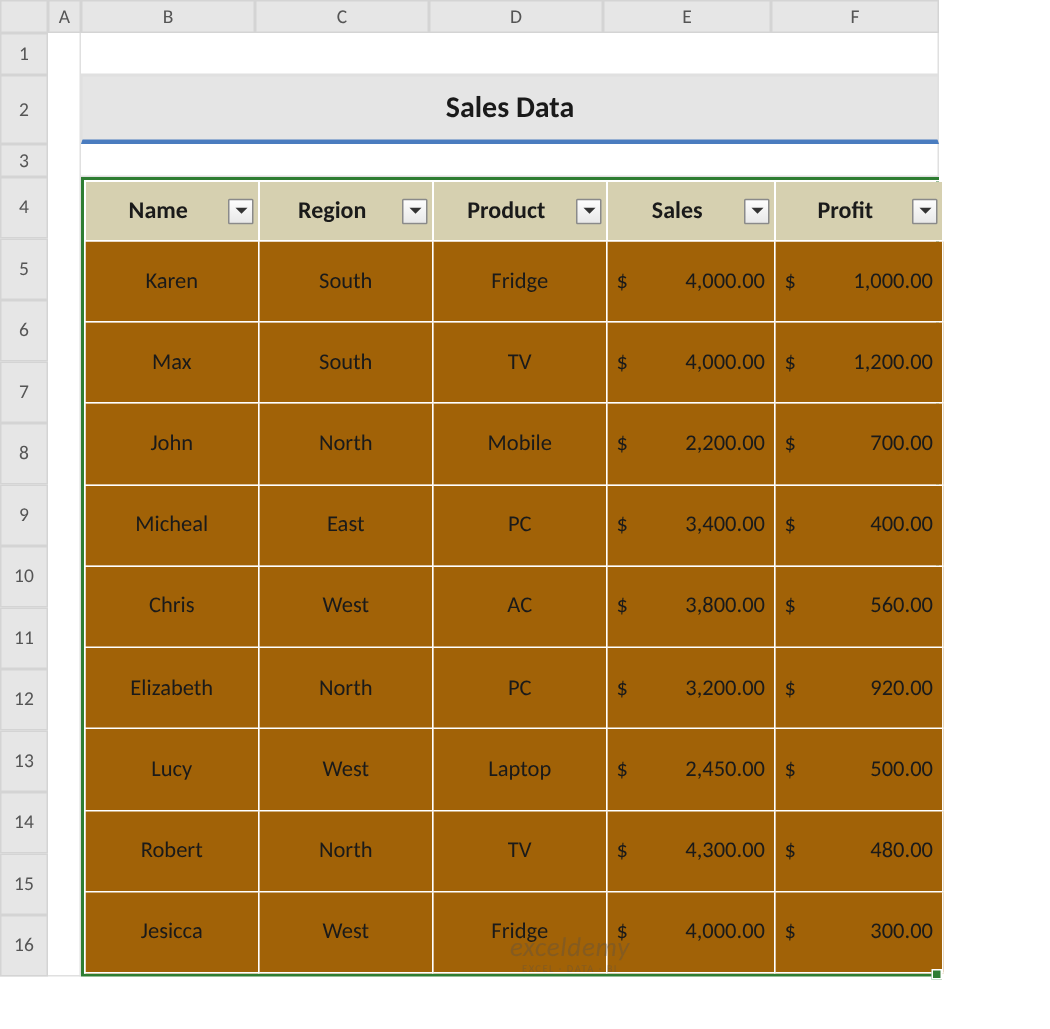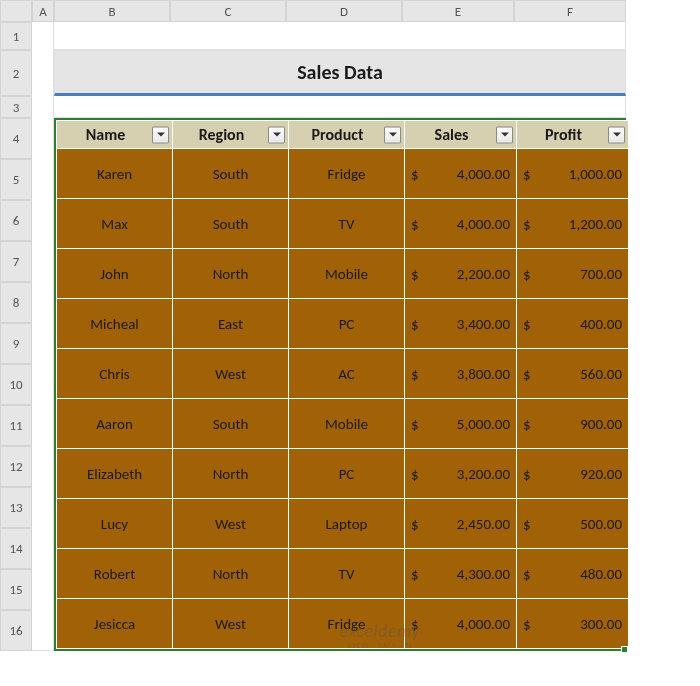--- a/index.html
+++ b/index.html
@@ -59,21 +59,21 @@
       border-collapse: collapse;
       table-layout: fixed;
     }
     .data-table th {
       background: #d6d0b0;
       font-weight: bold;
       font-size: 16px;
       color: #1a1a1a;
       border: 1px solid #fff;
       position: relative;
-      height: 28px;
+      height: 40px;
       text-align: center;
       padding: 0 4px;
     }
     .data-table td {
       background: #a16207;
       font-size: 15px;
       color: #1a1a1a;
       border: 1px solid #fff;
       text-align: center;
       height: 40px;
@@ -260,37 +260,20 @@
               </span>
             </td>
             <td class="money">
               <span class="money-wrap">
                 <span>$</span>
                 <span>560.00</span>
               </span>
             </td>
           </tr>
           <tr>
-            <td>Aaron</td>
-            <td>South</td>
-            <td>Mobile</td>
-            <td class="money">
-              <span class="money-wrap">
-                <span>$</span>
-                <span>5,000.00</span>
-              </span>
-            </td>
-            <td class="money">
-              <span class="money-wrap">
-                <span>$</span>
-                <span>900.00</span>
-              </span>
-            </td>
-          </tr>
-          <tr>
             <td>Elizabeth</td>
             <td>North</td>
             <td>PC</td>
             <td class="money">
               <span class="money-wrap">
                 <span>$</span>
                 <span>3,200.00</span>
               </span>
             </td>
             <td class="money">

